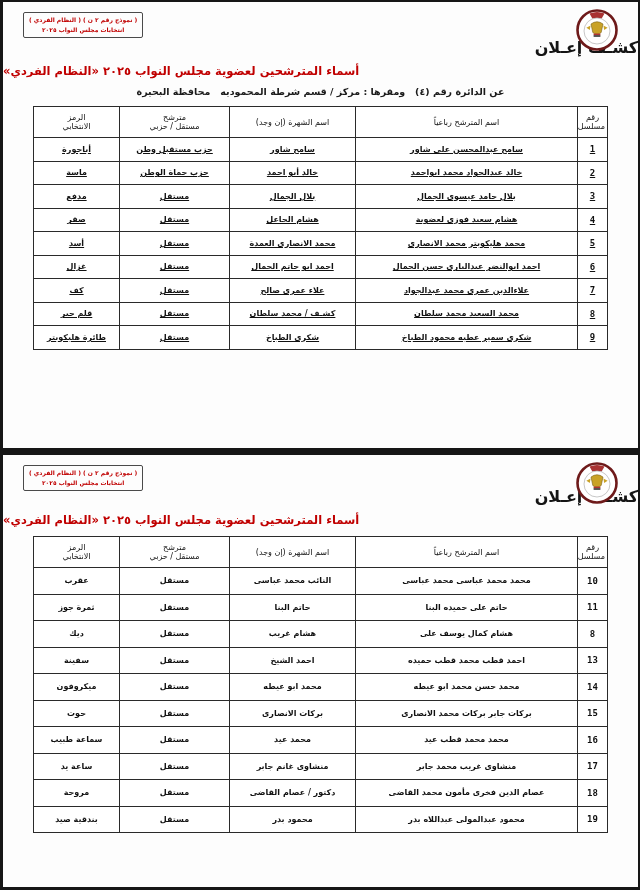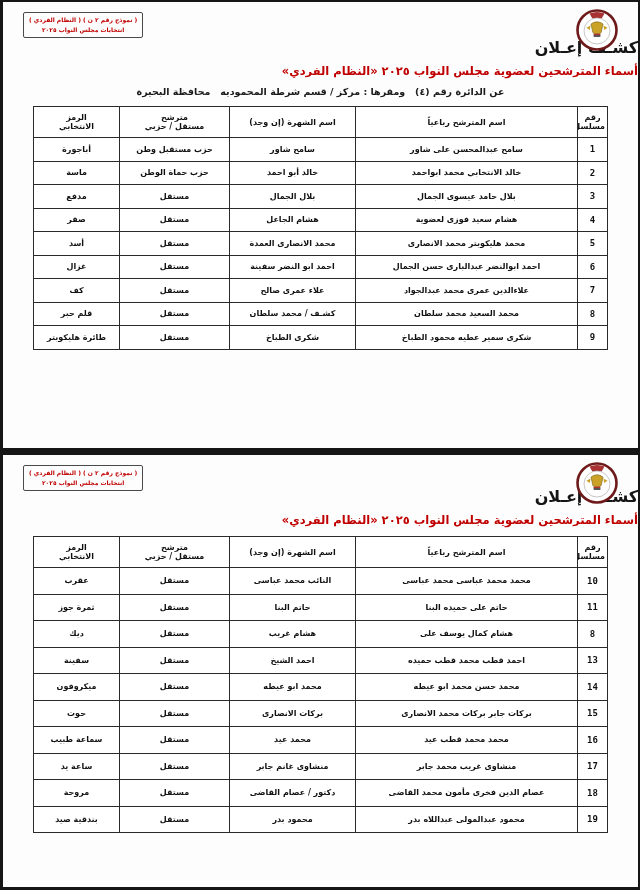--- a/index.html
+++ b/index.html
@@ -23,40 +23,40 @@
     color:#c00000;font-size:6px;font-weight:700;line-height:1.7;
     direction:rtl;white-space:nowrap;
   }
   .emblem{position:absolute;top:7px;right:20px;width:42px;height:42px;}
   .doc-title{
     text-align:right;margin:0;padding-top:36px;
     font-size:16px;font-weight:800;color:#151515;letter-spacing:1px;
   }
   #page2 .doc-title{padding-top:32px;}
   .doc-subtitle{
-    text-align:right;margin:7px 0 0 0;
+    text-align:left;margin:7px 0 0 0;
     font-size:11.5px;font-weight:800;color:#c00000;
   }
   .district-line{
     text-align:center;margin:8px 0 0 0;
     font-size:9.5px;font-weight:800;color:#1a1a1a;white-space:pre-wrap;
   }
   table.candidates{
     border-collapse:collapse;table-layout:fixed;direction:rtl;
     margin:9px 30px 0 auto;width:574px;
     background:#fff;
   }
   .candidates th,.candidates td{
     border:1px solid #2a2a2a;
     text-align:center;vertical-align:middle;
     font-size:8px;font-weight:700;color:#111;
     padding:1px 2px;overflow:hidden;
   }
-  .candidates th{white-space:pre-line;height:28px;font-weight:700;margin-top:17px;}
-  #page1 .candidates td{height:20.5px;}
+  .candidates th{white-space:pre-line;height:28px;font-weight:400;margin-top:17px;}
+  #page1 .candidates td{height:20.5px;text-decoration:underline;}
   #page2 .candidates td{height:23.5px;}
   td.serial{font-size:9px;font-weight:800;font-family:"DejaVu Sans Mono","DejaVu Sans",sans-serif;}
   col.c-serial{width:30px;}
   col.c-name{width:222px;}
   col.c-alias{width:126px;}
   col.c-aff{width:110px;}
   col.c-sym{width:86px;}
 </style>
 </head>
 <body>
@@ -108,21 +108,21 @@
     <tbody>
         <tr>
           <td class="serial">1</td>
           <td>سامح عبدالمحسن على شاور</td>
           <td>سامح شاور</td>
           <td>حزب مستقبل وطن</td>
           <td>أباجورة</td>
         </tr>
         <tr>
           <td class="serial">2</td>
-          <td>خالد الانتخابي محمد ابواحمد</td>
+          <td>خالد عبدالجواد محمد ابواحمد</td>
           <td>خالد أبو احمد</td>
           <td>حزب حماة الوطن</td>
           <td>ماسة</td>
         </tr>
         <tr>
           <td class="serial">3</td>
           <td>بلال حامد عيسوى الجمال</td>
           <td>بلال الجمال</td>
           <td>مستقل</td>
           <td>مدفع</td>
@@ -137,21 +137,21 @@
         <tr>
           <td class="serial">5</td>
           <td>محمد هليكوبتر محمد الانصارى</td>
           <td>محمد الانصارى العمدة</td>
           <td>مستقل</td>
           <td>أسد</td>
         </tr>
         <tr>
           <td class="serial">6</td>
           <td>احمد ابوالنضر عبدالبارى حسن الجمال</td>
-          <td>احمد ابو النضر سفينة</td>
+          <td>احمد ابو حاتم الجمال</td>
           <td>مستقل</td>
           <td>غزال</td>
         </tr>
         <tr>
           <td class="serial">7</td>
           <td>علاءالدين عمرى محمد عبدالجواد</td>
           <td>علاء عمرى صالح</td>
           <td>مستقل</td>
           <td>كف</td>
         </tr>

